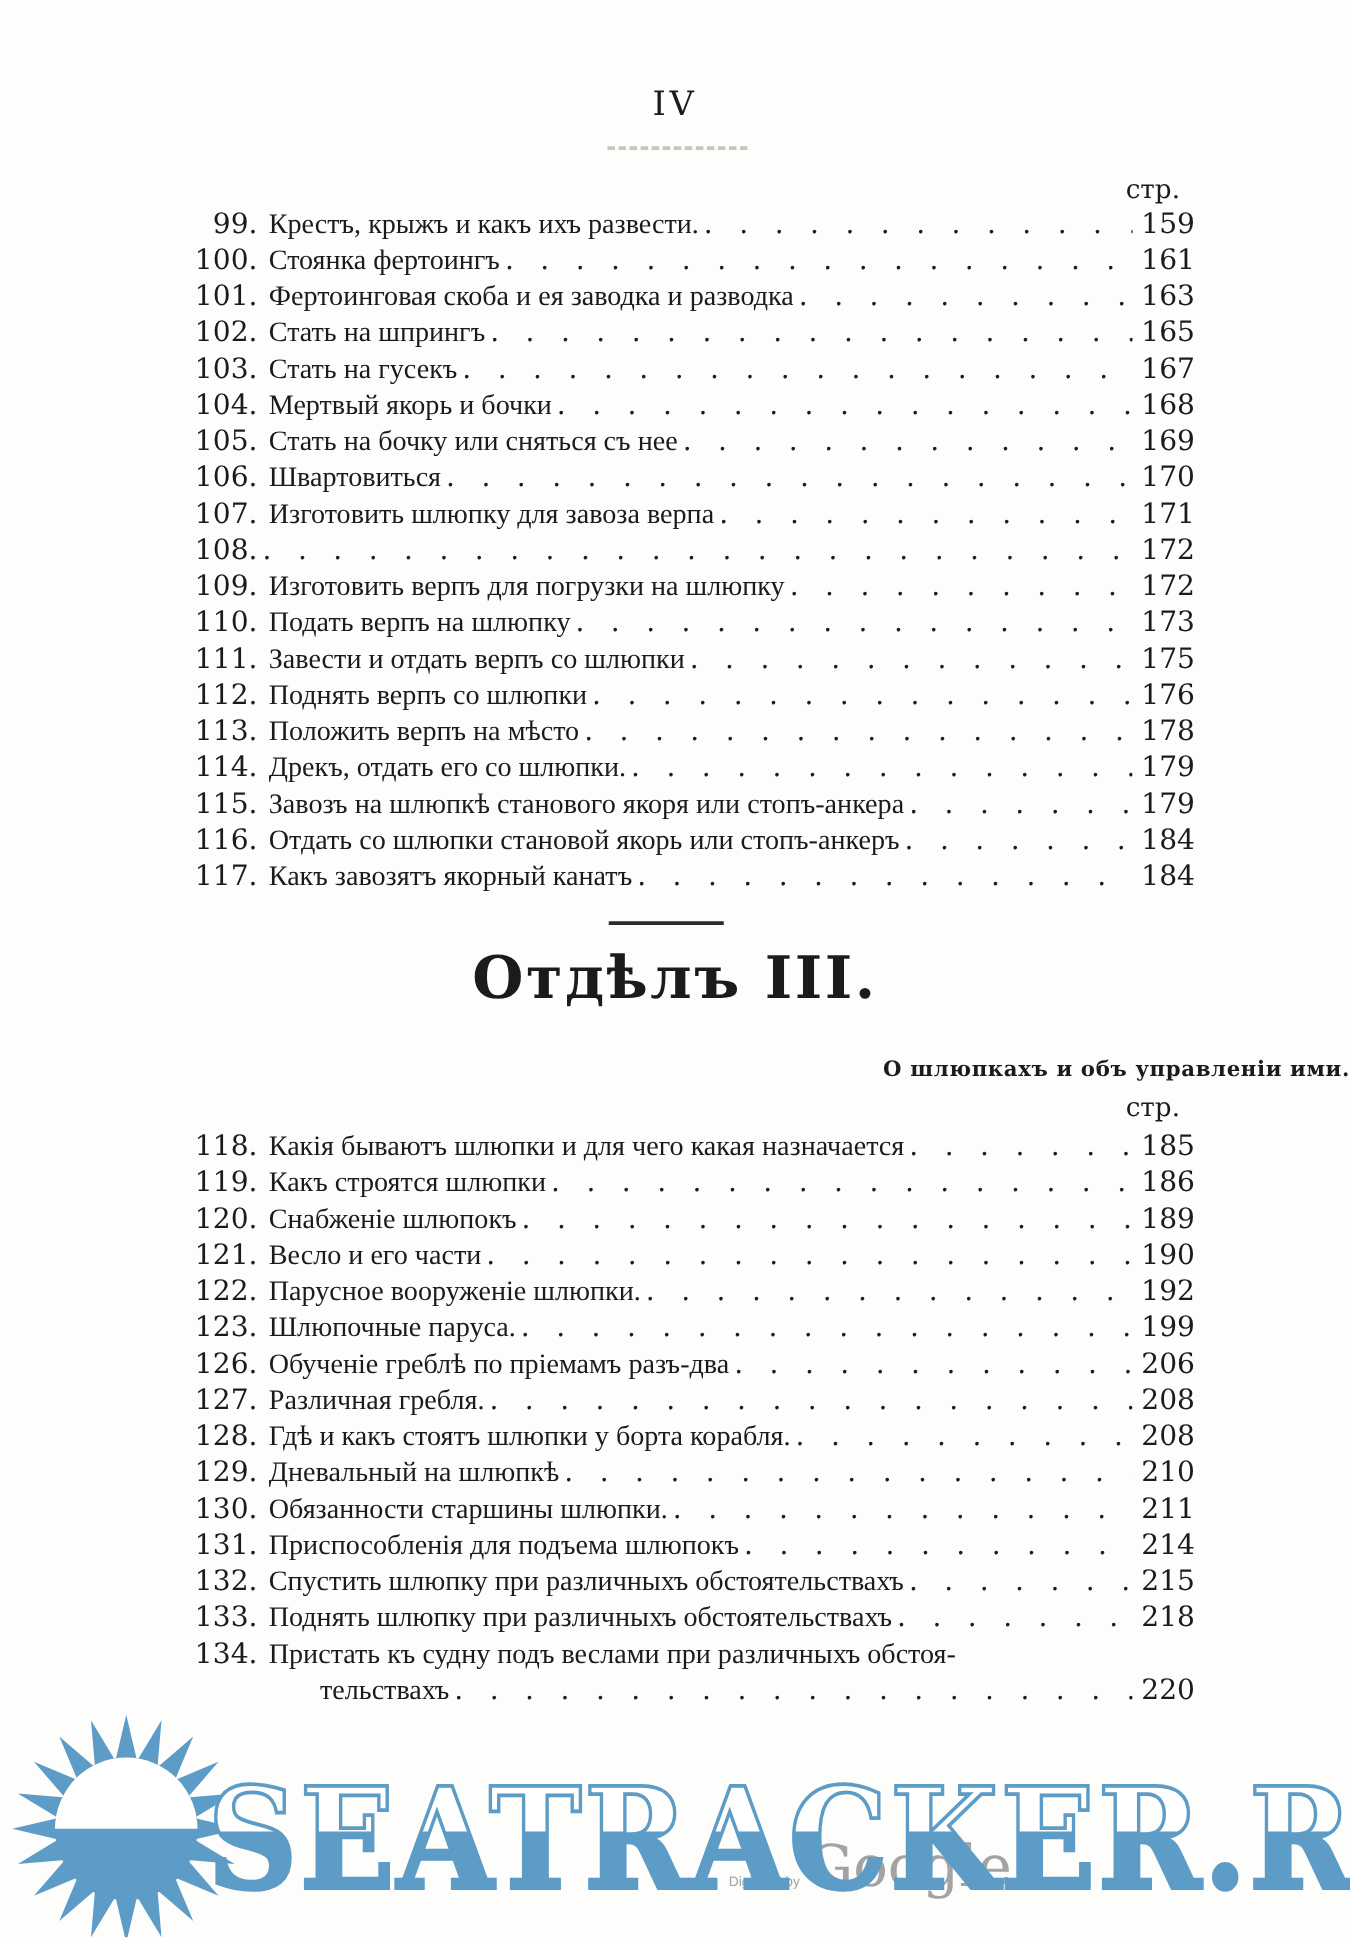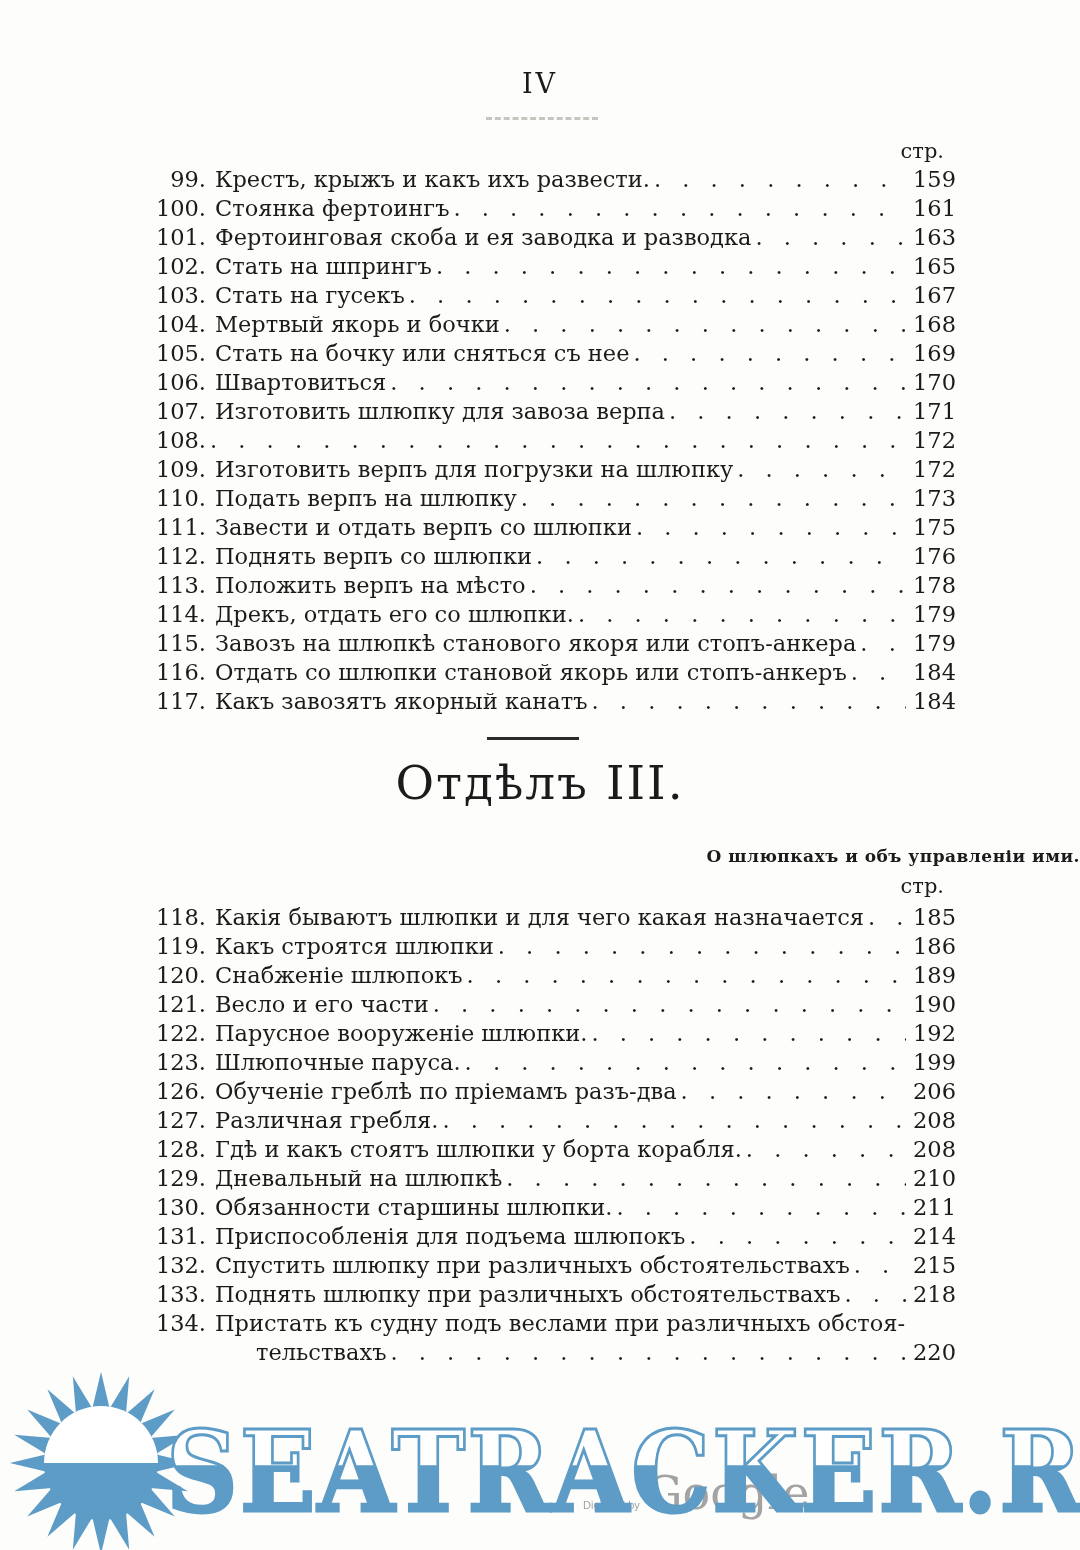--- a/index.html
+++ b/index.html
@@ -19,35 +19,35 @@
   .colhead1{top:139px;}
   .colhead2{top:874px;}
   .toc{position:absolute;left:130px;right:124px;margin-left:24px;}
   .toc1{top:166px;}
   .toc2{top:904px;}
   .trow{
     display:flex;align-items:baseline;height:29px;
     font-size:22.5px;white-space:nowrap;
   }
   .num{flex:none;width:52px;text-align:right;}
-  .title{flex:none;margin-left:9px;}
+  .title{flex:none;margin-left:9px;font-family:Liberation Serif, serif;}
   .indent .title{margin-left:50px;}
   .dots{flex:1 1 auto;overflow:hidden;margin:0 4px;min-width:0;}
   .dots::after{
     content:". . . . . . . . . . . . . . . . . . . . . . . . . . . . . . . . . . . . . . . . . . . . . .";
     letter-spacing:7px;
   }
   .pg{flex:none;min-width:46px;text-align:right;}
   .rule{
     position:absolute;top:737px;left:487px;width:92px;height:0;
     border-top:3px solid #2b2b2b;
   }
   .heading{
     position:absolute;top:755px;left:0;width:100%;margin:0;
-    text-align:center;font-size:47px;font-weight:normal;letter-spacing:2px;
+    text-align:center;font-size:47px;font-weight:bold;letter-spacing:2px;
   }
   .subtitle{
     position:absolute;top:846px;left:0;width:100%;margin:0;
     text-align:right;font-size:17px;font-weight:bold;letter-spacing:.5px;
   }
   .google{
     position:absolute;left:583px;top:1466px;z-index:1;white-space:nowrap;
     color:var(--dig-gray,#a3a3a3);font-family:"Liberation Sans",sans-serif;
   }
   .dig{font-size:11px;}

